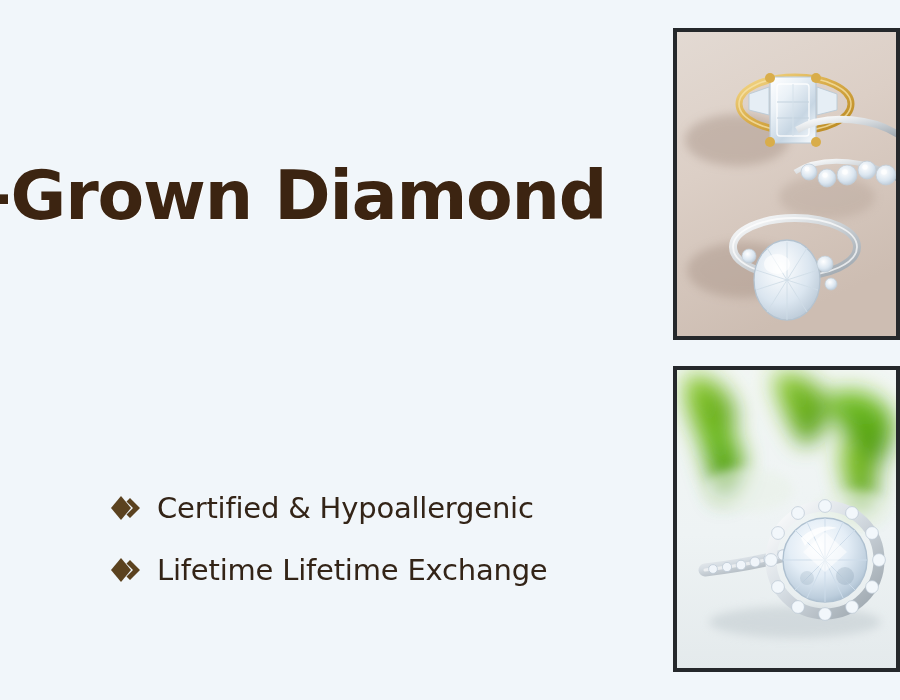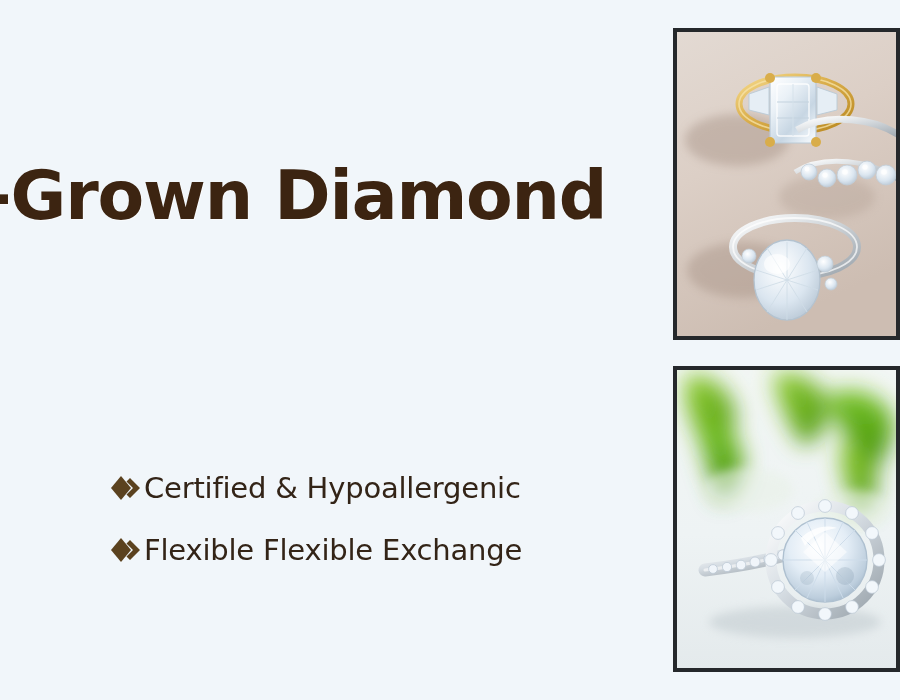--- a/index.html
+++ b/index.html
@@ -60,23 +60,24 @@
   }
   .feature-row {
     display: flex;
     align-items: flex-start;
     gap: 0;
     height: 62px;
   }
   .feature-item {
     display: flex;
     align-items: center;
-    gap: 0;
+    gap: 13px;
     height: 44px;
     white-space: nowrap;
+    margin-top: 20px;
   }
   .feature-item.col-a { width: 350px; }
 
   .bullet-icon {
     flex: 0 0 auto;
     width: 34px;
     height: 26px;
     display: block;
   }
 
@@ -141,21 +142,21 @@
 
       <li class="feature-row">
         <span class="feature-item col-a">
           <span class="feature-label"></span>
         </span>
         <span class="feature-item">
           <svg class="bullet-icon" viewBox="0 0 34 26">
             <path d="M11 1 L21 13 L11 25 L1 13 Z" fill="#5b421f"></path>
             <path d="M20 3 L30 13 L20 23 L16.5 19.5 L23 13 L16.5 6.5 Z" fill="#5b421f"></path>
           </svg>
-          <span class="feature-label">Flexible Flexible Exchange</span>
+          <span class="feature-label">Lifetime Lifetime Exchange</span>
         </span>
       </li>
 
     </ul>
 
   </div>
 
   <div class="photo-frame" id="photo-rings">
     <svg class="photo-canvas" viewBox="0 0 219 304" preserveAspectRatio="xMidYMid slice">
       <defs>

